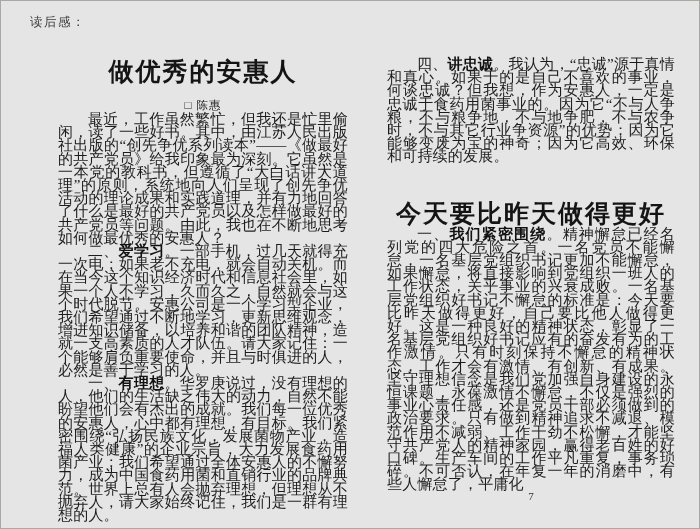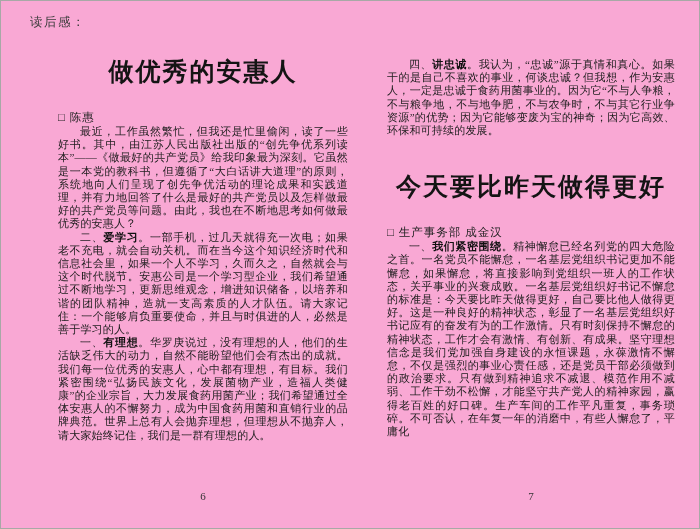--- a/index.html
+++ b/index.html
@@ -1,19 +1,19 @@
 <!DOCTYPE html>
 <html><head>
 <meta charset="utf-8">
 <style>
   html,body{margin:0;padding:0;background:#ffffff;}
   .sheet{
     position:relative;
     width:700px;height:529px;
-    background:#f9a8d4;
+    background:#e5e5e5;
     border:1px solid #a8a8a6;
     box-sizing:border-box;
     overflow:hidden;
     font-family:"Liberation Serif", serif;
     color:#1c1c1c;
   }
   .genre-label{
     position:absolute;left:29px;top:13px;
     font-family:"Liberation Sans", sans-serif;
     font-size:12.5px;color:#3c3c3c;letter-spacing:1.5px;
@@ -22,28 +22,28 @@
   .col-left{left:57px;width:290px;}
   .col-right{left:386px;width:288px;}
   .article-title{
     margin:0;
     font-size:25px;line-height:28px;
     font-weight:bold;text-align:center;
     letter-spacing:2px;color:#141414;
   }
   .article-title.second{margin-top:36px;font-family:Liberation Serif, serif;}
   .byline{
-    margin:24px 0 0 0;
-    font-size:11.5px;text-align:left;color:#222;
+    margin:12px 0 0 0;
+    font-size:11.5px;text-align:center;color:#222;
     letter-spacing:1px;
   }
   .body-block{}
   .body-block p{
     margin:0;
-    font-size:11px;line-height:13.2px;
+    font-size:15px;line-height:13.2px;
     text-align:justify;text-justify:inter-ideograph;
     text-indent:2em;
     letter-spacing:0.2px;
     color:#1c1c1c;
   }
   .body-block p b{font-weight:bold;color:#111;}
   .page-number{
     position:absolute;top:489px;
     font-size:11px;color:#333;text-align:center;
   }
@@ -66,20 +66,19 @@
       <p><span>一、</span><b>有理想</b><span>。华罗庚说过，没有理想的人，他们的生活缺乏伟大的动力，自然不能盼望他们会有杰出的成就。我们每一位优秀的安惠人，心中都有理想，有目标。我们紧密围绕“弘扬民族文化，发展菌物产业，造福人类健康”的企业宗旨，大力发展食药用菌产业；我们希望通过全体安惠人的不懈努力，成为中国食药用菌和直销行业的品牌典范。世界上总有人会抛弃理想，但理想从不抛弃人，请大家始终记住，我们是一群有理想的人。</span></p>
     </div>
   </div>
   <div class="page-number left">6</div>
 
   <div class="col col-right">
     <div class="body-block" style="margin-top:0;">
       <p><span>四、</span><b>讲忠诚</b><span>。我认为，“忠诚”源于真情和真心。如果干的是自己不喜欢的事业，何谈忠诚？但我想，作为安惠人，一定是忠诚于食药用菌事业的。因为它“不与人争粮，不与粮争地，不与地争肥，不与农争时，不与其它行业争资源”的优势；因为它能够变废为宝的神奇；因为它高效、环保和可持续的发展。</span></p>
     </div>
     <h1 class="article-title second">今天要比昨天做得更好</h1>
-    <div class="byline">□ 生产事务部 成金汉</div>
     <div class="body-block">
       <p><span>一、</span><b>我们紧密围绕</b><span>。精神懈怠已经名列党的四大危险之首。一名党员不能懈怠，一名基层党组织书记更加不能懈怠，如果懈怠，将直接影响到党组织一班人的工作状态，关乎事业的兴衰成败。一名基层党组织好书记不懈怠的标准是：今天要比昨天做得更好，自己要比他人做得更好。这是一种良好的精神状态，彰显了一名基层党组织好书记应有的奋发有为的工作激情。只有时刻保持不懈怠的精神状态，工作才会有激情、有创新、有成果。坚守理想信念是我们党加强自身建设的永恒课题，永葆激情不懈怠，不仅是强烈的事业心责任感，还是党员干部必须做到的政治要求。只有做到精神追求不减退、模范作用不减弱、工作干劲不松懈，才能坚守共产党人的精神家园，赢得老百姓的好口碑。生产车间的工作平凡重复，事务琐碎。不可否认，在年复一年的消磨中，有些人懈怠了，平庸化</span></p>
     </div>
   </div>
   <div class="page-number right">7</div>
 
 </div>
 
 </body></html>

